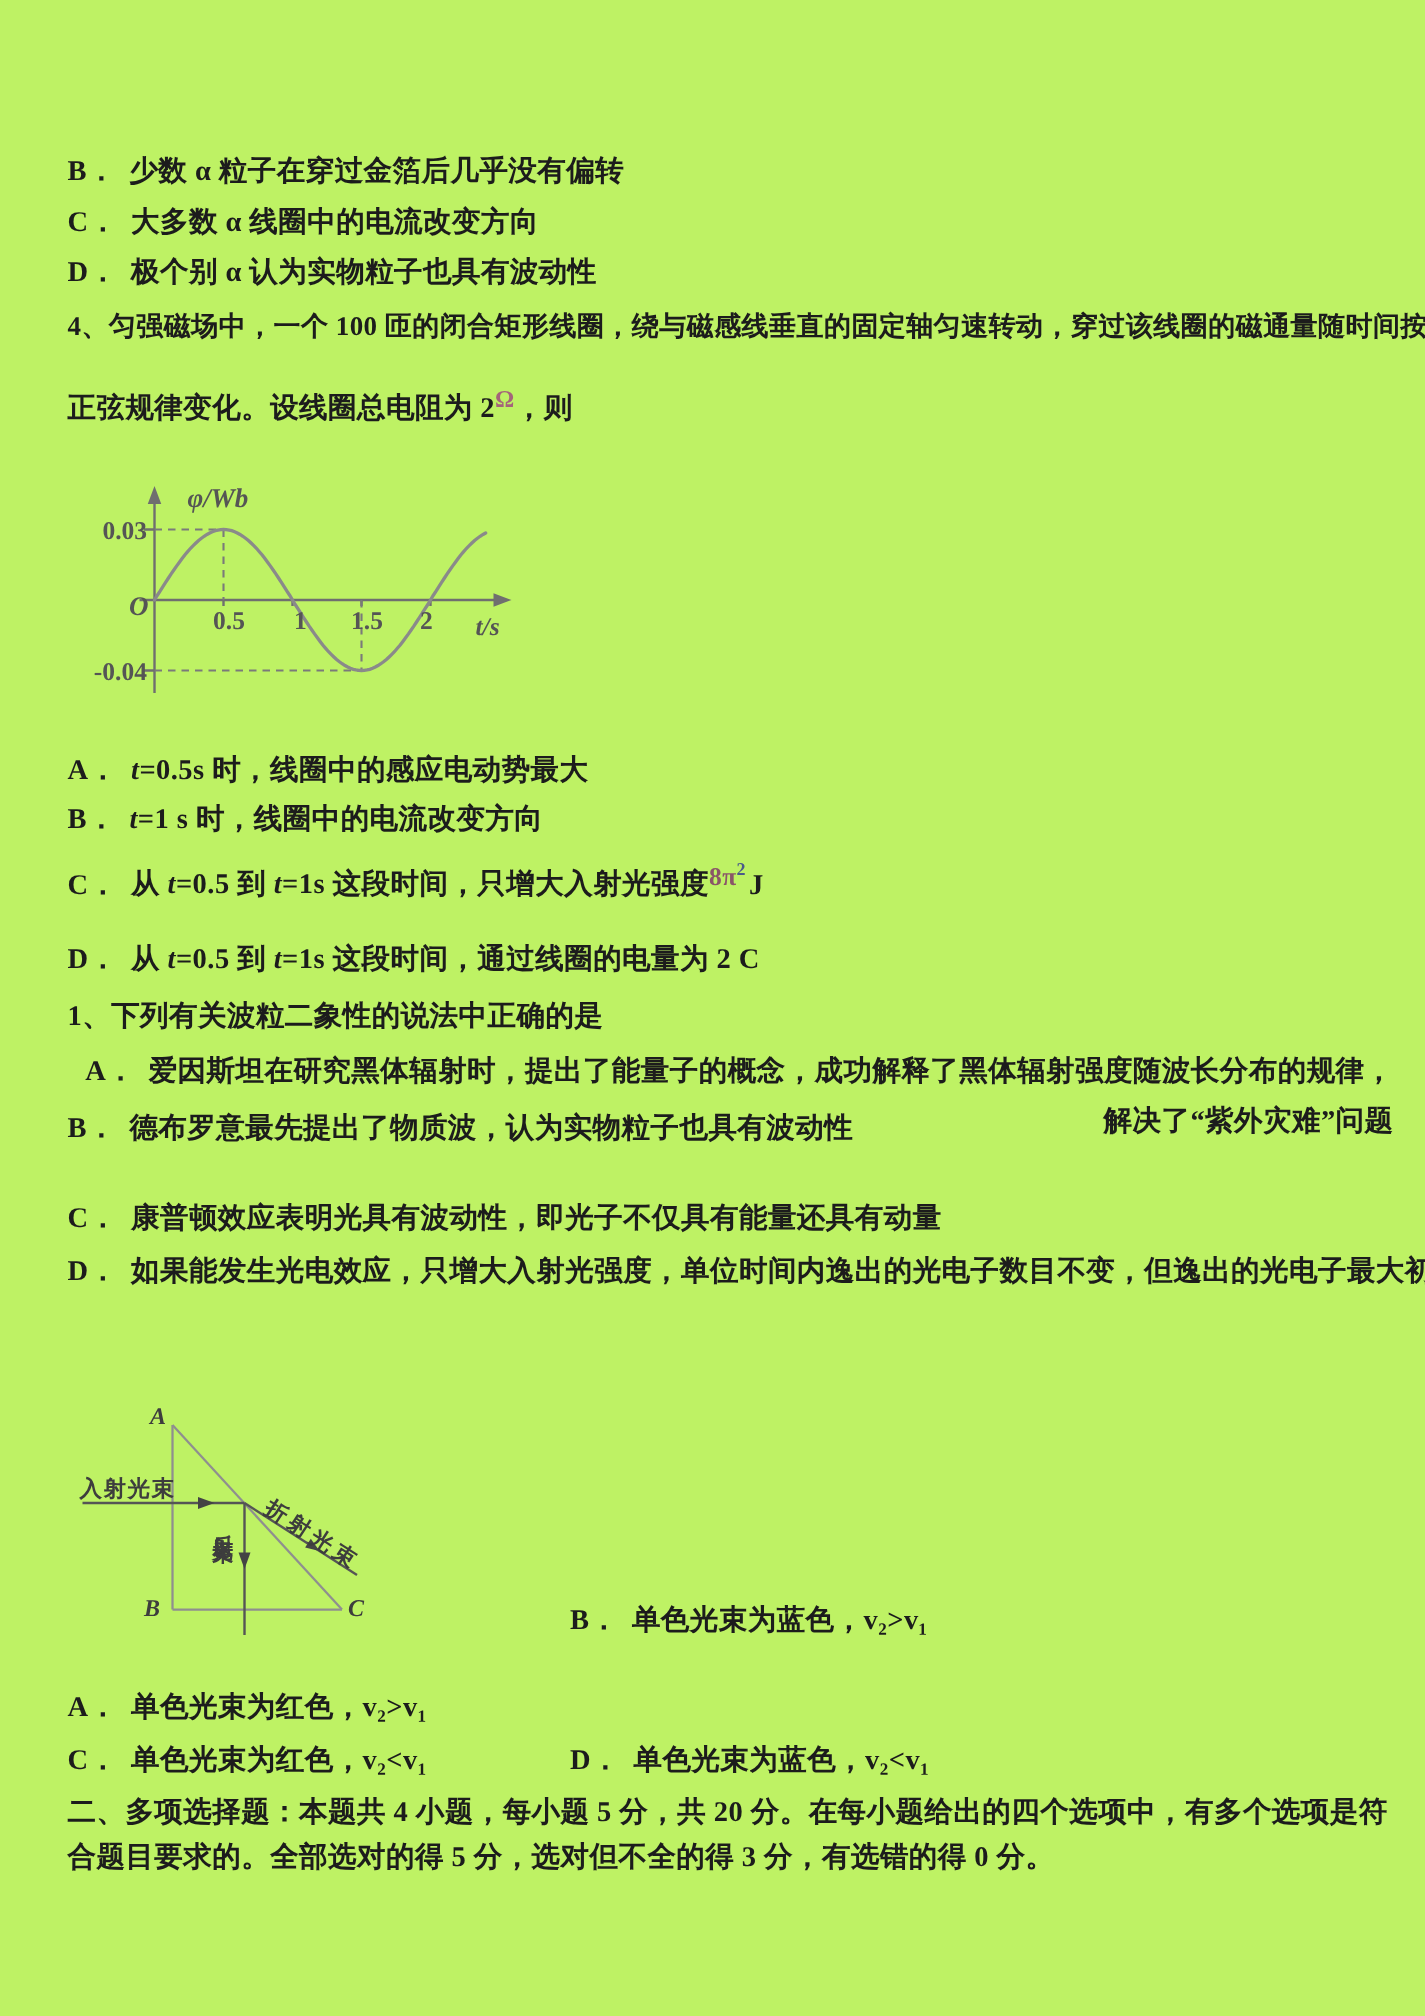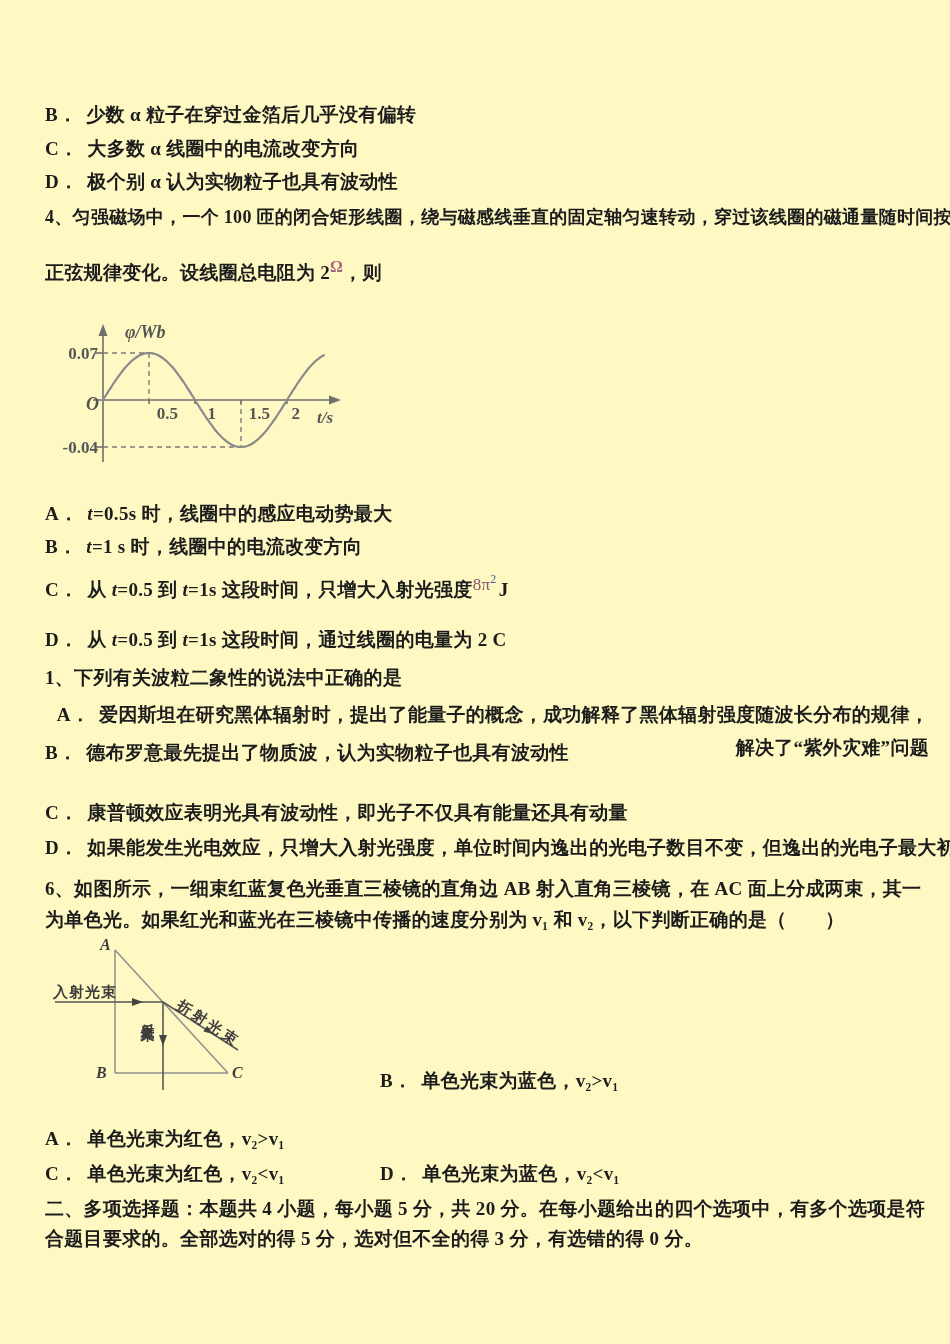--- a/index.html
+++ b/index.html
@@ -2,49 +2,49 @@
 <html><head>
 <meta charset="utf-8">
 <style>
   * { margin:0; padding:0; box-sizing:border-box; }
   html,body { background:#ffffff; }
   body {
     width:950px; height:1344px; position:relative;
     font-family:"Liberation Serif","DejaVu Sans",serif;
     color:#1c1c1c;
   }
-  .page { position:absolute; left:0; top:0; width:950px; height:1344px; background:#fef9c3; overflow:hidden; }
+  .page { position:absolute; left:0; top:0; width:950px; height:1344px; background:#bef264; overflow:hidden; }
   .line {
     position:absolute; left:45px;
     font-size:19px; font-weight:600; line-height:25px;
     white-space:nowrap; letter-spacing:0.3px;
   }
   .wrap { white-space:normal; width:884px; }
   .lh33 { line-height:33px;text-align:right; }
   .lh31 { line-height:31px; }
   .lh30 { line-height:30px; }
   .stem1 { font-size:18px; }
   .lab { font-weight:bold; margin-right:9px; }
   .colB { left:380px; }
   i { font-style:italic; }
-  .formula { color:#8a5568; font-size:17px; font-weight:normal; position:relative; top:-6px; }
+  .formula { color:#8a5568; font-size:17px; font-weight:bold; position:relative; top:-6px; }
   .formula sup, .fsup { color:#4a5a8a; font-size:12px; vertical-align:super; }
   .omega { color:#a4647a; font-size:16px; font-weight:bold; position:relative; top:-7px; }
 
   
   .graph { position:absolute; left:40px; top:320px; width:345px; height:155px; }
   .graph svg { position:absolute; left:0; top:0; }
   .axis { stroke:#6f6f6f; stroke-width:1.6; fill:none; }
   .axisfill { fill:#6f6f6f; }
   .dash { stroke:#7a7a7a; stroke-width:1.4; stroke-dasharray:5 4; fill:none; }
   .curve { stroke:#8a8a8a; stroke-width:2.2; fill:none; stroke-linecap:round; }
   .glabel { position:absolute; font-size:17px; font-weight:600; color:#555; white-space:nowrap; }
   .glabel.it { font-style:italic; }
   .rt { text-align:right; }
-  .ct { text-align:right; }
+  .ct { text-align:left; }
 
   
   .prism { position:absolute; left:30px; top:938px; width:315px; height:180px; }
   .prism svg { position:absolute; left:0; top:0; }
   .tri { stroke:#8f8f8f; stroke-width:1.5; fill:none; }
   .beam { stroke:#555; stroke-width:1.6; fill:none; }
   .beamfill { fill:#444; }
   .plabel { position:absolute; font-size:15px; font-weight:600; color:#3d3d3d; white-space:nowrap; letter-spacing:1px; }
   .vertex { position:absolute; font-size:16px; font-weight:600; font-style:italic; color:#3d3d3d; }
   .vlabel {
@@ -96,21 +96,21 @@
       <line class="axis" x1="247" y1="80" x2="247" y2="84"></line>
 
       <line class="dash" x1="63" y1="33" x2="109" y2="33"></line>
       <line class="dash" x1="109" y1="33" x2="109" y2="80"></line>
       <line class="dash" x1="63" y1="127" x2="201" y2="127"></line>
       <line class="dash" x1="201" y1="80" x2="201" y2="127"></line>
 
       <polyline id="sine-path" class="curve" points="63.0,80.0 64.8,77.0 66.7,74.1 68.5,71.2 70.4,68.3 72.2,65.5 74.0,62.7 75.9,60.0 77.7,57.4 79.6,54.8 81.4,52.4 83.2,50.0 85.1,47.8 86.9,45.7 88.8,43.8 90.6,42.0 92.4,40.3 94.3,38.8 96.1,37.5 98.0,36.3 99.8,35.3 101.6,34.5 103.5,33.8 105.3,33.4 107.2,33.1 109.0,33.0 110.8,33.1 112.7,33.4 114.5,33.8 116.4,34.5 118.2,35.3 120.0,36.3 121.9,37.5 123.7,38.8 125.6,40.3 127.4,42.0 129.2,43.8 131.1,45.7 132.9,47.8 134.8,50.0 136.6,52.4 138.4,54.8 140.3,57.4 142.1,60.0 144.0,62.7 145.8,65.5 147.6,68.3 149.5,71.2 151.3,74.1 153.2,77.0 155.0,80.0 156.8,83.0 158.7,85.9 160.5,88.8 162.4,91.7 164.2,94.5 166.0,97.3 167.9,100.0 169.7,102.6 171.6,105.2 173.4,107.6 175.2,110.0 177.1,112.2 178.9,114.3 180.8,116.2 182.6,118.0 184.4,119.7 186.3,121.2 188.1,122.5 190.0,123.7 191.8,124.7 193.6,125.5 195.5,126.2 197.3,126.6 199.2,126.9 201.0,127.0 202.8,126.9 204.7,126.6 206.5,126.2 208.4,125.5 210.2,124.7 212.0,123.7 213.9,122.5 215.7,121.2 217.6,119.7 219.4,118.0 221.2,116.2 223.1,114.3 224.9,112.2 226.8,110.0 228.6,107.6 230.4,105.2 232.3,102.6 234.1,100.0 236.0,97.3 237.8,94.5 239.6,91.7 241.5,88.8 243.3,85.9 245.2,83.0 247.0,80.0 248.8,77.0 250.7,74.1 252.5,71.2 254.4,68.3 256.2,65.5 258.0,62.7 259.9,60.0 261.7,57.4 263.6,54.8 265.4,52.4 267.2,50.0 269.1,47.8 270.9,45.7 272.8,43.8 274.6,42.0 276.4,40.3 278.3,38.8 280.1,37.5 282.0,36.3 283.8,35.3"></polyline>
     </svg>
     <span class="glabel it" style="left:85px;top:2px;font-size:18px">φ/Wb</span>
-    <span class="glabel rt" style="left:6px;top:24px;width:52px">0.07</span>
+    <span class="glabel rt" style="left:6px;top:24px;width:52px">0.03</span>
     <span class="glabel rt" style="left:0px;top:118px;width:58px">-0.04</span>
     <span class="glabel it" style="left:46px;top:74px;font-size:18px">O</span>
     <span class="glabel ct" style="left:102px;top:84px;width:36px">0.5</span>
     <span class="glabel ct" style="left:156px;top:84px;width:20px">1</span>
     <span class="glabel ct" style="left:194px;top:84px;width:36px">1.5</span>
     <span class="glabel ct" style="left:240px;top:84px;width:20px">2</span>
     <span class="glabel it" style="left:277px;top:88px">t/s</span>
   </div>
 
   <div class="line" style="top:501px">
@@ -135,23 +135,20 @@
   <div class="line" style="top:740px">
     <span class="lab">B．</span><span>德布罗意最先提出了物质波，认为实物粒子也具有波动性</span>
   </div>
   <div class="line" style="top:800px">
     <span class="lab">C．</span><span>康普顿效应表明光具有波动性，即光子不仅具有能量还具有动量</span>
   </div>
   <div class="line" style="top:835px">
     <span class="lab">D．</span><span>如果能发生光电效应，只增大入射光强度，单位时间内逸出的光电子数目不变，但逸出的光电子最大初动能增加</span>
   </div>
 
-  <div class="line wrap lh31" style="top:873px">
-    <span>6、如图所示，一细束红蓝复色光垂直三棱镜的直角边 AB 射入直角三棱镜，在 AC 面上分成两束，其一为单色光。如果红光和蓝光在三棱镜中传播的速度分别为 v₁ 和 v₂，以下判断正确的是（　　）</span>
-  </div>
 
   <div class="prism">
     <svg width="315" height="180" viewBox="0 0 315 180">
 
       <line class="tri" x1="85" y1="12" x2="85" y2="135"></line>
       <line class="tri" x1="85" y1="135" x2="198" y2="135"></line>
       <line class="tri" x1="85" y1="12" x2="198" y2="135"></line>
 
       <line class="beam" x1="25" y1="64" x2="133" y2="64"></line>
       <polygon class="beamfill" points="113,64 102,60 102,68"></polygon>

